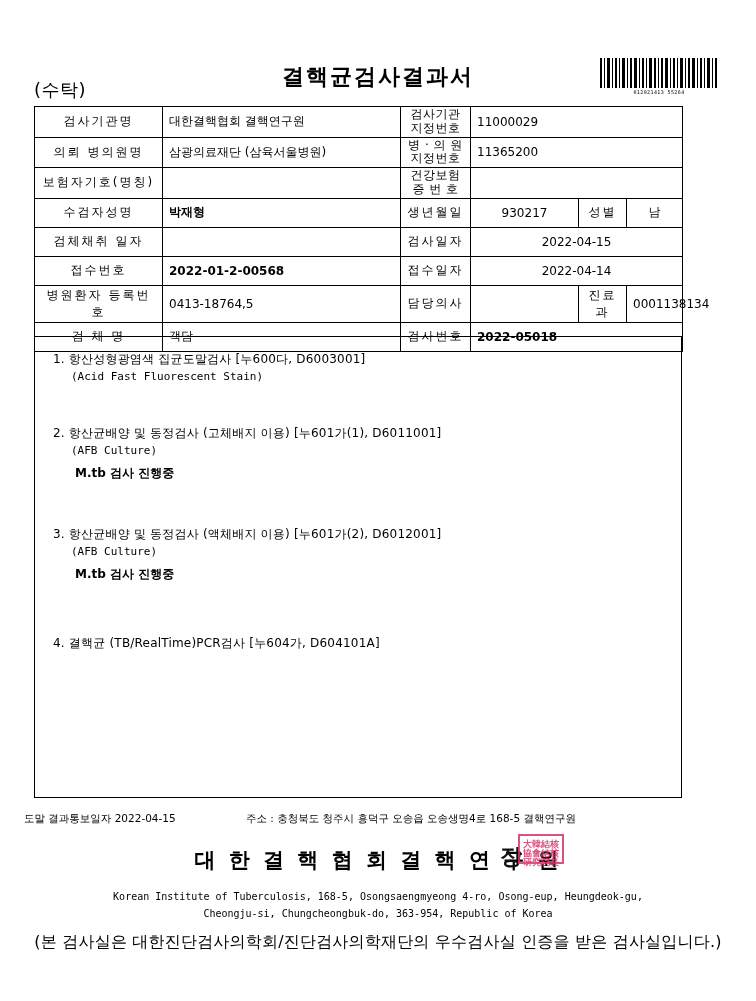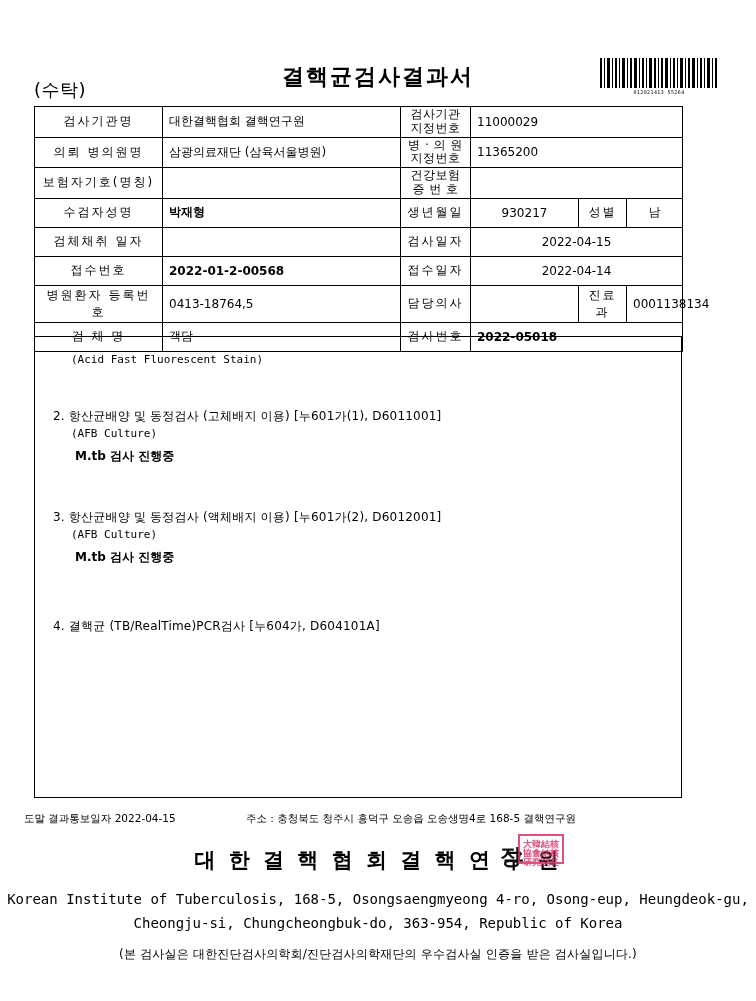--- a/index.html
+++ b/index.html
@@ -179,28 +179,28 @@
     position: absolute;
     left: 500px;
     top: -4px;
     font-size: 22px;
     color: #111;
     font-weight: bold;
   }
   .addr {
     margin-top: 14px;
     text-align: center;
-    font-size: 14px;
+    font-size: 10px;
     font-family: "DejaVu Sans Mono", monospace;
     line-height: 1.7;
   }
   .note {
     margin-top: 10px;
     text-align: center;
-    font-size: 12px;
+    font-size: 16px;
     letter-spacing: 0.2px;
   }
 </style>
 </head>
 <body>
 
 <div class="page">
 
   <div class="header-row"></div>
   <div class="entrust">(수탁)</div>
@@ -304,20 +304,21 @@
         <td class="val">객담</td>
         <td class="lbl">검사번호</td>
         <td class="val bold" colspan="3">2022-05018</td>
       </tr>
     </tbody>
   </table>
 
   <div class="results">
 
     <div class="result-item">
+      <div class="r-title">1. 항산성형광염색 집균도말검사 [누600다, D6003001]</div>
       <div class="r-sub">(Acid Fast Fluorescent Stain)</div>
     </div>
     <div class="gap-1"></div>
 
     <div class="result-item">
       <div class="r-title">2. 항산균배양 및 동정검사 (고체배지 이용) [누601가(1), D6011001]</div>
       <div class="r-sub">(AFB Culture)</div>
       <div class="r-res">M.tb 검사 진행중</div>
     </div>
     <div class="gap-2"></div>

